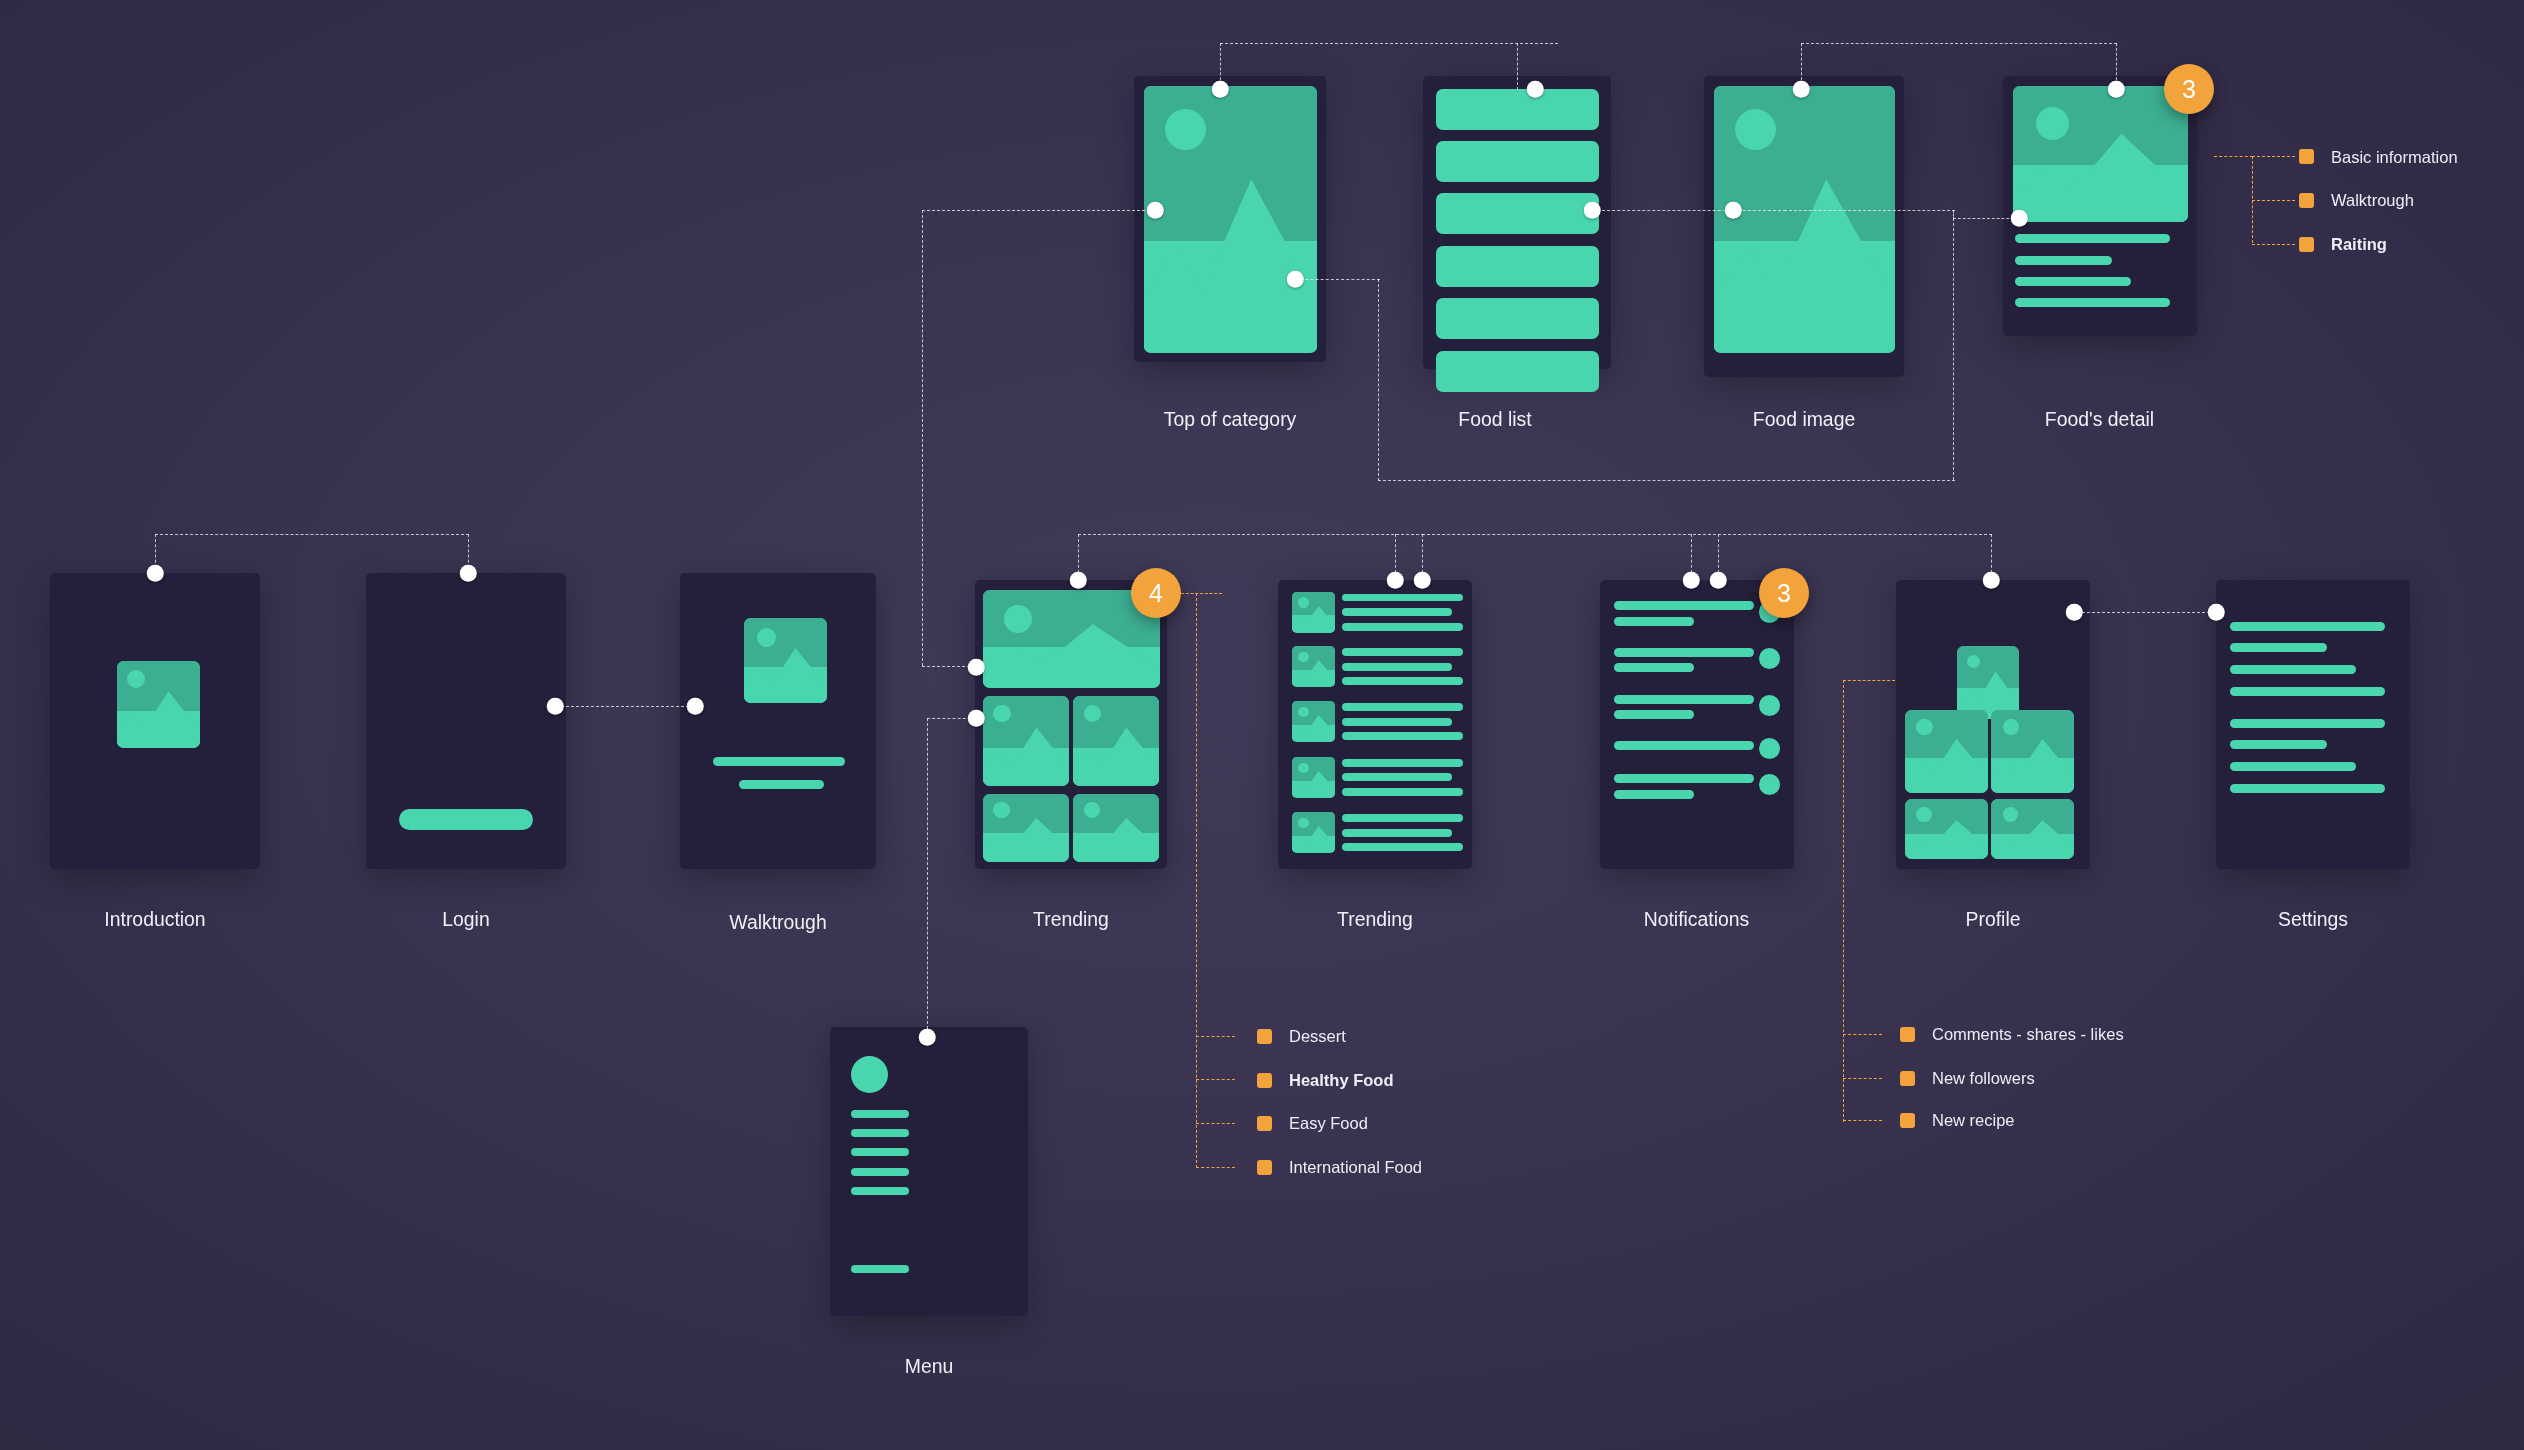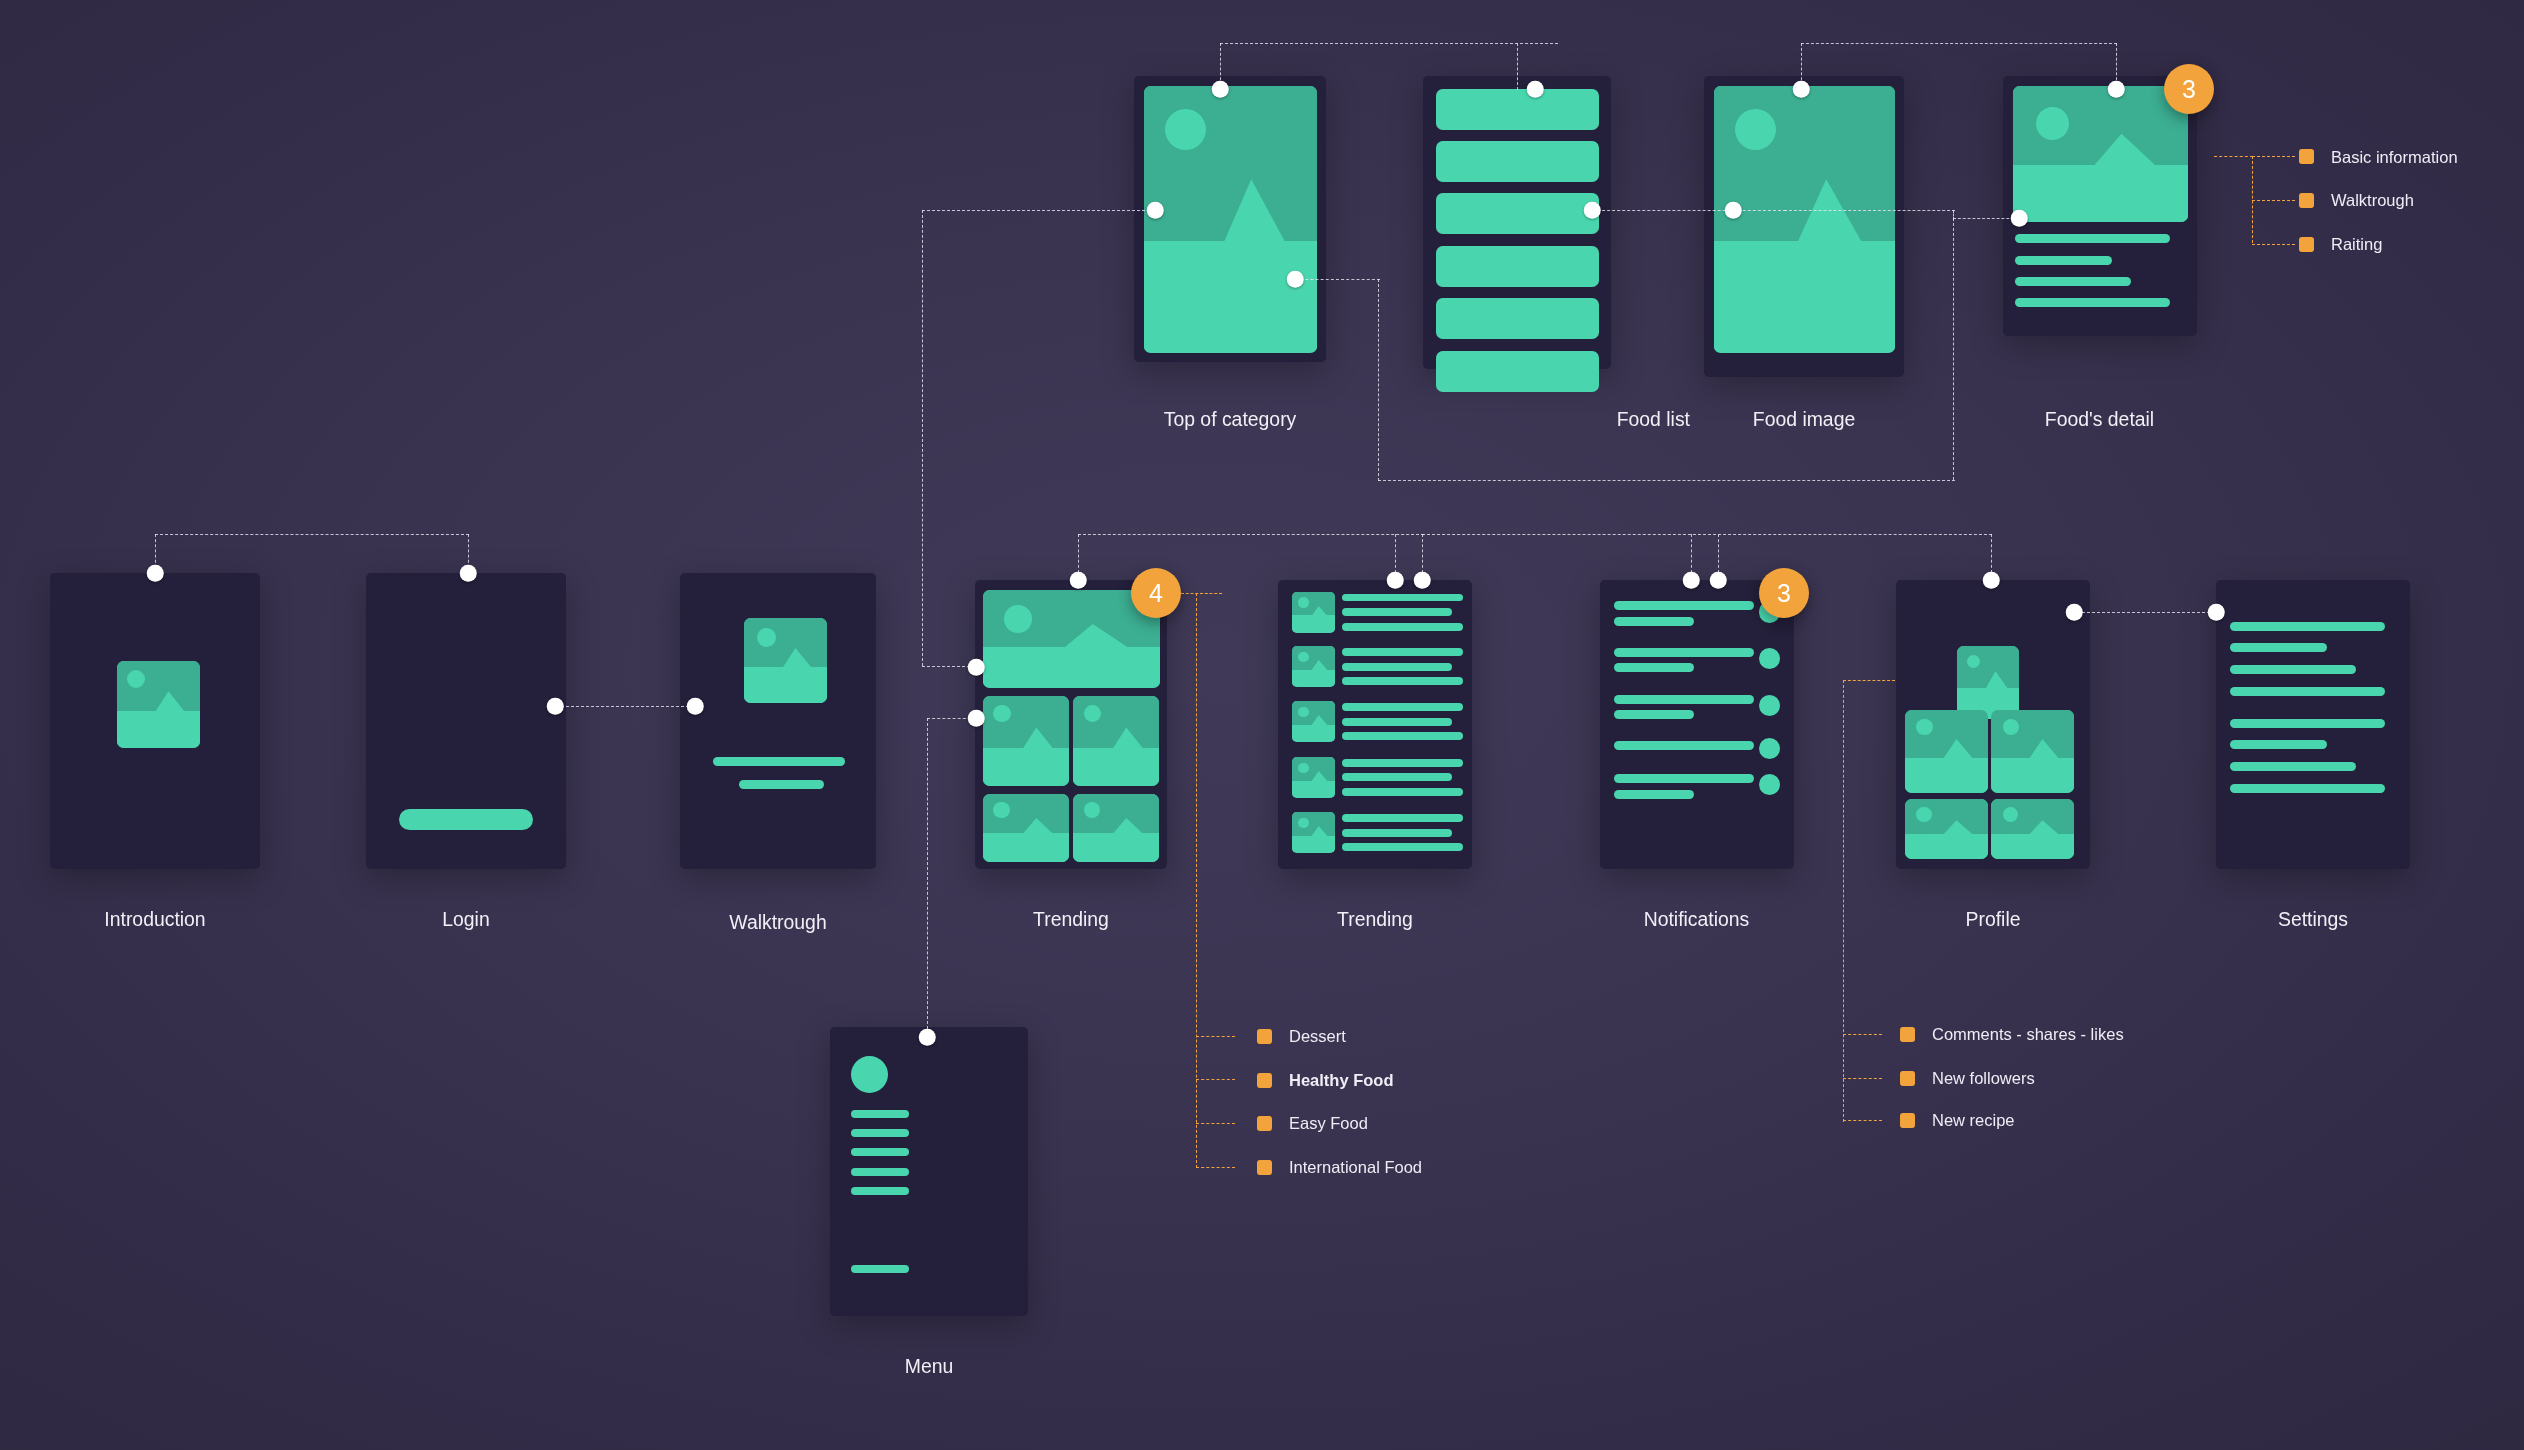--- a/index.html
+++ b/index.html
@@ -152,21 +152,21 @@
   <div class="node" style="left:1295px;top:279px;"></div>
 
   <div class="screen" style="left:1423px;top:76px;width:188px;height:293px;">
     <div class="bar" style="left:12.6px;top:12.6px;width:163px;height:41px;border-radius:6.8px;"></div>
     <div class="bar" style="left:12.6px;top:65px;width:163px;height:41px;border-radius:6.8px;"></div>
     <div class="bar" style="left:12.6px;top:117px;width:163px;height:41px;border-radius:6.8px;"></div>
     <div class="bar" style="left:12.6px;top:170px;width:163px;height:41px;border-radius:6.8px;"></div>
     <div class="bar" style="left:12.6px;top:222px;width:163px;height:41px;border-radius:6.8px;"></div>
     <div class="bar" style="left:12.6px;top:275px;width:163px;height:41px;border-radius:6.8px;"></div>
   </div>
-  <div class="screen-label" style="left:1502px;top:408px;width:188px;text-align:right;">Food list</div>
+  <div class="screen-label" style="left:1401px;top:408px;width:188px;">Food list</div>
   <div class="node" style="left:1535px;top:89px;"></div>
   <div class="node" style="left:1592px;top:210px;"></div>
 
   <div class="screen" style="left:1704px;top:76px;width:200px;height:301px;">
     <div class="imgph" style="left:9.7px;top:9.7px;width:181px;height:267px;">
       <div class="sky"></div>
       <div class="sun" style="left:21.4px;top:23px;width:41px;height:41px;"></div>
       <div class="mtn">
         <svg viewBox="0 0 100 60" preserveAspectRatio="none">
             <polygon fill="#49d6ae" points="0,60 0,44 18,26 33,42 62,6 100,44 100,60"></polygon>
@@ -202,21 +202,21 @@
   <div class="olinev" style="left:2252px;top:156px;height:87px;"></div>
   <div class="oline" style="left:2252px;top:156px;width:43px;"></div>
   <div class="oline" style="left:2252px;top:200px;width:43px;"></div>
   <div class="oline" style="left:2252px;top:244px;width:43px;"></div>
 
   <div class="anno-sq" style="left:2299px;top:149px;"></div>
   <div class="anno-tx" style="left:2331px;top:148px;">Basic information</div>
   <div class="anno-sq" style="left:2299px;top:193px;"></div>
   <div class="anno-tx" style="left:2331px;top:191px;">Walktrough</div>
   <div class="anno-sq" style="left:2299px;top:237px;"></div>
-  <div class="anno-tx" style="left:2331px;top:235px;">Raiting</div>
+  <div class="anno-tx" style="left:2331px;top:235px;font-weight:bold;">Raiting</div>
 
   <div class="wlinev" style="left:1078px;top:534px;height:39px;"></div>
   <div class="wline" style="left:1078px;top:534px;width:346px;"></div>
   <div class="wlinev" style="left:1395px;top:534px;height:39px;"></div>
   <div class="wlinev" style="left:1422px;top:534px;height:39px;"></div>
 
   <div class="wline" style="left:1422px;top:534px;width:570px;"></div>
   <div class="wlinev" style="left:1691px;top:534px;height:39px;"></div>
   <div class="wlinev" style="left:1718px;top:534px;height:39px;"></div>
   <div class="wlinev" style="left:1991px;top:534px;height:39px;"></div>

